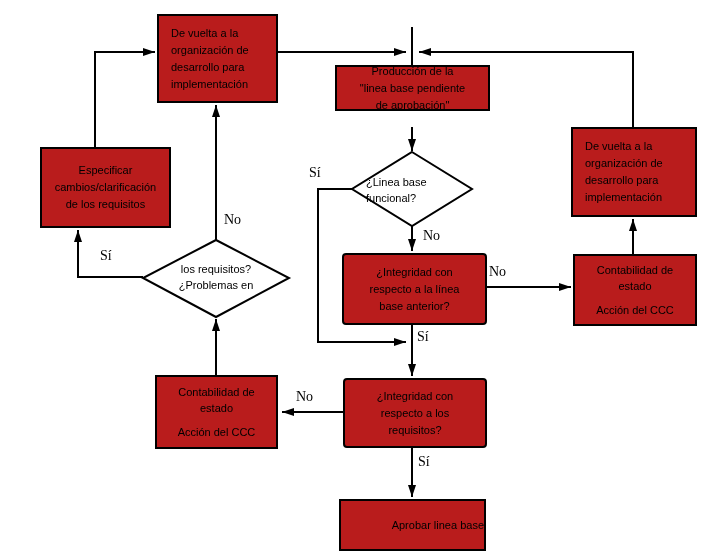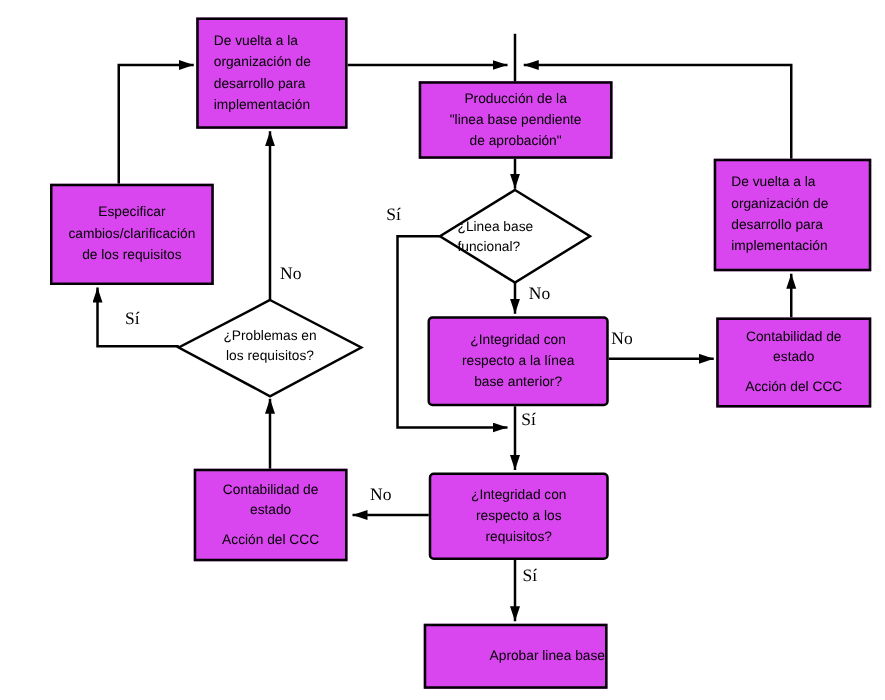--- a/index.html
+++ b/index.html
@@ -1,19 +1,19 @@
 <!DOCTYPE html>
 <html><head>
 <meta charset="utf-8">
 <style>
   html,body{margin:0;padding:0;background:#ffffff;}
   .canvas{position:relative;width:708px;height:560px;background:#ffffff;overflow:hidden;
           font-family:"Liberation Sans",sans-serif;color:#000;}
   .canvas svg{position:absolute;left:0;top:0;}
-  .node{position:absolute;box-sizing:border-box;border:2px solid #000;background:#d946ef;
+  .node{position:absolute;box-sizing:border-box;border:2px solid #000;background:#b91c1c;
         display:flex;flex-direction:column;justify-content:center;
         font-size:11px;line-height:17px;}
   .node.centered{text-align:center;}
   .node.leftpad{padding-left:12px;text-align:left;}
   .rounded{border-radius:4px;}
   .tline{display:block;min-height:17px;}
   .tgap{display:block;min-height:8px;}
   .dtext{position:absolute;font-size:11px;line-height:16px;background:transparent;}
   .dtext .tline{min-height:16px;}
   .lbl{position:absolute;font-family:"Liberation Serif",serif;font-size:14px;line-height:14px;}
@@ -50,21 +50,21 @@
     </g>
   </svg>
 
   <div class="node leftpad" style="left:157px;top:14px;width:121px;height:89px;">
     <span class="tline">De vuelta a la</span>
     <span class="tline">organización de</span>
     <span class="tline">desarrollo para</span>
     <span class="tline">implementación</span>
   </div>
 
-  <div class="node centered" style="left:335px;top:65px;width:155px;height:62px;">
+  <div class="node centered" style="left:335px;top:65px;width:155px;height:46px;">
     <span class="tline">Producción de la</span>
     <span class="tline">"linea base pendiente</span>
     <span class="tline">de aprobación"</span>
   </div>
 
   <div class="node leftpad" style="left:571px;top:127px;width:126px;height:90px;">
     <span class="tline">De vuelta a la</span>
     <span class="tline">organización de</span>
     <span class="tline">desarrollo para</span>
     <span class="tline">implementación</span>
@@ -75,22 +75,22 @@
     <span class="tline">cambios/clarificación</span>
     <span class="tline">de los requisitos</span>
   </div>
 
   <div class="dtext" style="left:366px;top:174px;width:100px;text-align:left;">
     <span class="tline">¿Linea base</span>
     <span class="tline">funcional?</span>
   </div>
 
   <div class="dtext" style="left:146px;top:261px;width:140px;text-align:center;">
+    <span class="tline">los requisitos?</span>
     <span class="tline">¿Problemas en</span>
-    <span class="tline">los requisitos?</span>
   </div>
 
   <div class="node rounded centered" style="left:342px;top:253px;width:145px;height:72px;">
     <span class="tline">¿Integridad con</span>
     <span class="tline">respecto a la línea</span>
     <span class="tline">base anterior?</span>
   </div>
 
   <div class="node centered" style="left:573px;top:254px;width:124px;height:72px;line-height:16px;">
     <span class="tline" style="min-height:16px">Contabilidad de</span>

